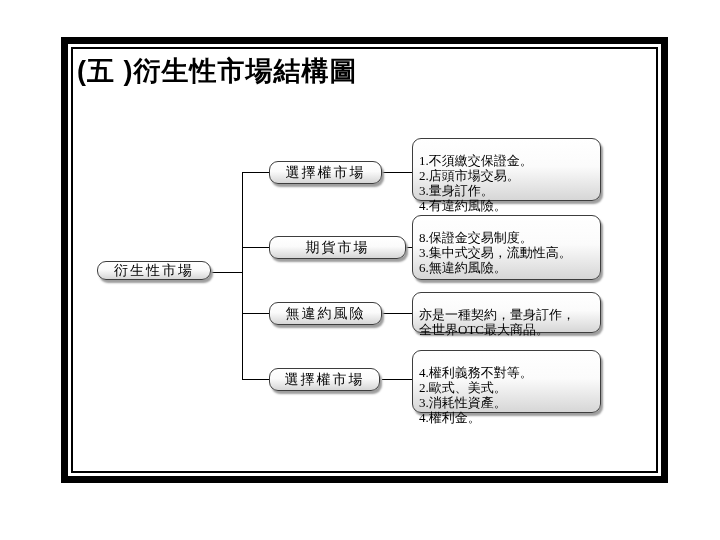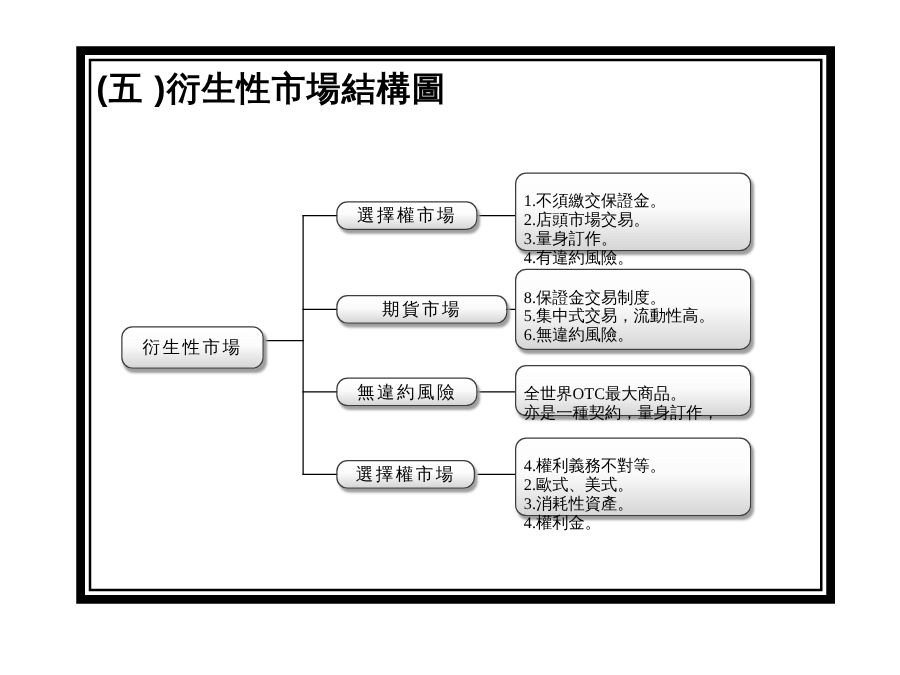--- a/index.html
+++ b/index.html
@@ -31,21 +31,21 @@
     border-radius:9px;
     background:linear-gradient(180deg, #ffffff 0%, #fbfbfb 45%, #d6d6d6 100%);
     box-shadow:2px 3px 2px #9e9e9e;
     color:#000000;
     font-family:"Liberation Serif","DejaVu Serif",serif;
   }
   .node {
     display:flex; align-items:center; justify-content:center;
     font-size:14px; letter-spacing:2px; white-space:nowrap;
   }
-  .node-root  { left:97px;  top:261px; width:114px; height:34px; }
+  .node-root  { left:97px;  top:261px; width:114px; height:19px; }
   .node-b0 { left:269px; top:161px; width:113px; height:23px; }
   .node-b1 { left:269px; top:236px; width:137px; height:23px; }
   .node-b2 { left:269px; top:302px; width:113px; height:23px; }
   .node-b3 { left:269px; top:368px; width:111px; height:23px; }
 
   .detail { padding:14px 6px; font-size:13px; line-height:15px; }
   .detail-0 { left:412px; top:138px; width:189px; height:63px; }
   .detail-1 { left:412px; top:215px; width:189px; height:65px; }
   .detail-2 { left:412px; top:292px; width:189px; height:41px; }
   .detail-3 { left:412px; top:350px; width:189px; height:63px; }
@@ -95,27 +95,27 @@
 
   <div class="detail detail-0">
     <div>1.不須繳交保證金。</div>
     <div>2.店頭市場交易。</div>
     <div>3.量身訂作。</div>
     <div>4.有違約風險。</div>
   </div>
 
   <div class="detail detail-1">
     <div>8.保證金交易制度。</div>
-    <div>5.集中式交易，流動性高。</div>
+    <div>3.集中式交易，流動性高。</div>
     <div>6.無違約風險。</div>
   </div>
 
   <div class="detail detail-2">
+    <div>亦是一種契約，量身訂作，</div>
     <div>全世界OTC最大商品。</div>
-    <div>亦是一種契約，量身訂作，</div>
   </div>
 
   <div class="detail detail-3">
     <div>4.權利義務不對等。</div>
     <div>2.歐式、美式。</div>
     <div>3.消耗性資產。</div>
     <div>4.權利金。</div>
   </div>
 
 </div>

